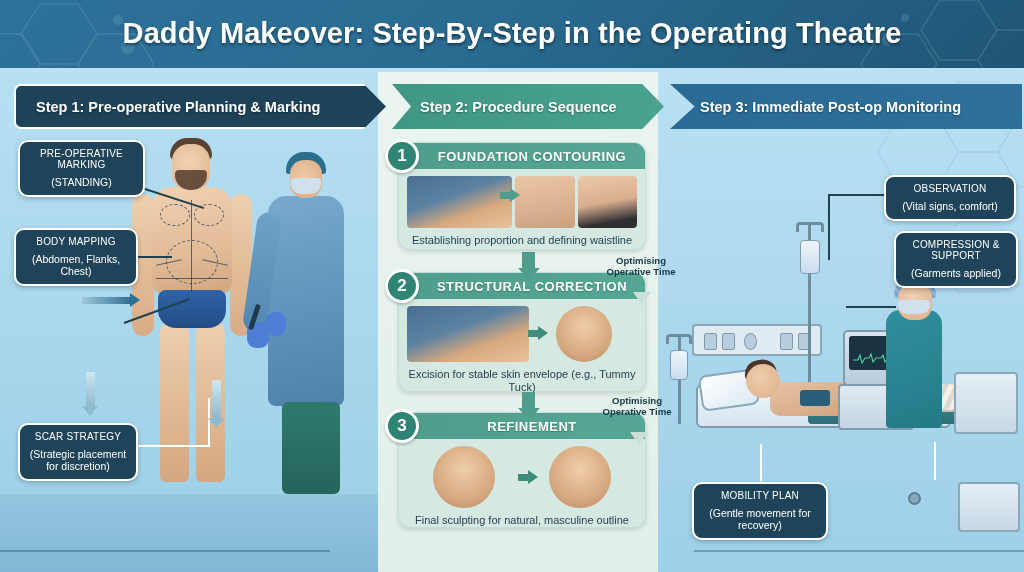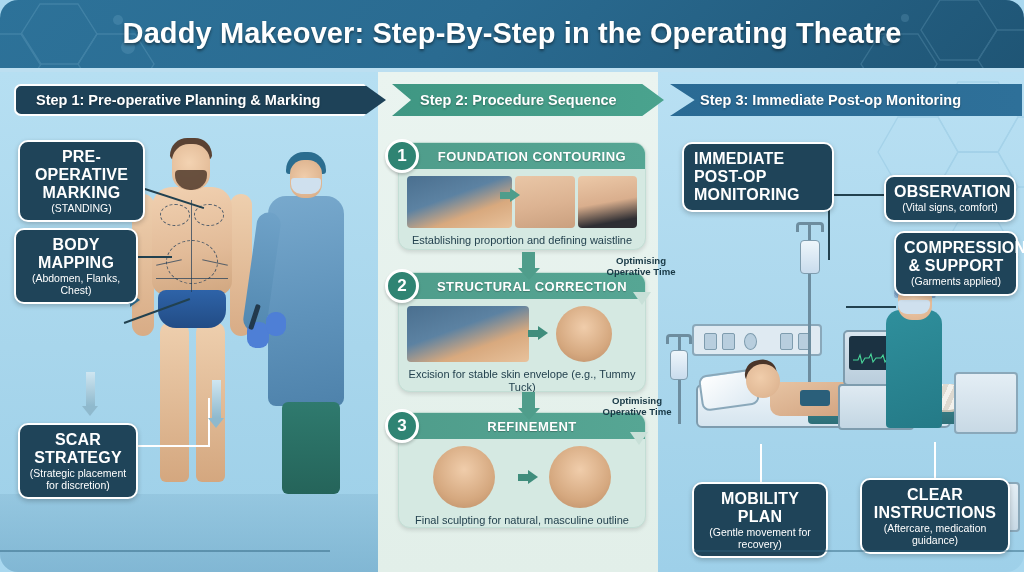--- a/index.html
+++ b/index.html
@@ -6,21 +6,20 @@
   html, body {
     width: 1024px; height: 572px;
     font-family: "Liberation Sans", sans-serif;
     overflow: hidden;
     background: #a9d8ef;
   }
   #poster {
     position: relative;
     width: 1024px; height: 572px;
     overflow: hidden;
-    border-radius: 18px;
   }
 
   
   .header {
     position: absolute; left: 0; top: 0; width: 1024px; height: 72px;
     background: linear-gradient(135deg, #2d7299 0%, #2a6b91 45%, #1f5575 100%);
     overflow: hidden;
   }
   .hexpat {
     position: absolute; inset: 0;
@@ -41,21 +40,21 @@
   }
 
   
   .panel { position: absolute; top: 72px; height: 500px; overflow: hidden; }
   .panel-left   { left: 0px;   width: 378px; background: linear-gradient(180deg,#b6dff2 0%, #a8d6ec 55%, #9ccfe8 100%); }
   .panel-mid    { left: 378px; width: 280px; background: linear-gradient(180deg,#eaf4f0 0%, #e2efe9 100%); }
   .panel-right  { left: 658px; width: 366px; background: linear-gradient(180deg,#b9e0f3 0%, #a9d6ec 60%, #9ed0e9 100%); }
 
   
   .chev {
-    position: absolute; top: 84px; height: 32px;
+    position: absolute; top: 84px; height: 45px;
     display: flex; align-items: center;
     color: #fff; font-size: 14.5px; font-weight: bold;
     white-space: nowrap;
     text-shadow: 0 1px 2px rgba(0,0,0,.35);
   }
   .chev span { display:block; }
   .chev-1 {
     left: 14px; width: 372px; padding-left: 20px;
     background: #1e4258;
     border-radius: 7px 0 0 7px;
@@ -80,22 +79,22 @@
     position: absolute;
     background: #1f4459;
     border: 2px solid #ffffff;
     border-radius: 10px;
     color: #ffffff;
     text-align: center;
     padding: 6px 8px;
     box-shadow: 0 2px 5px rgba(0,0,0,.22);
     line-height: 1.12;
   }
-  .callout .ttl { font-size: 16px; font-weight: bold; letter-spacing: .2px; display:block; }
-  .callout .sub { font-size: 10.5px; font-weight: normal; display:block; margin-top: 1px; }
+  .callout .ttl { font-size: 10px; font-weight: normal; letter-spacing: .2px; display:block; }
+  .callout .sub { font-size: 10.5px; font-weight: normal; display:block; margin-top: 7px; }
 
   
   .c-preop    { left: 18px;  top: 140px; width: 127px; }
   .c-bodymap  { left: 14px;  top: 228px; width: 124px; }
   .c-symmetry { left: 20px;  top: 318px; width: 104px; }
   .c-scar     { left: 18px;  top: 423px; width: 120px; }
 
   
   .c-immediate { left: 682px; top: 142px; width: 152px; text-align: left; padding-left: 10px;}
   .c-immediate .ttl { text-align:left; }
@@ -578,36 +577,29 @@
   <div class="opt-tail" style="left:633px;top:292px"></div>
   <div class="opt-callout opt-2">Optimising Operative Time</div>
   <div class="opt-tail" style="left:630px;top:432px"></div>
 
   <div class="ln" style="left:828px;top:194px;width:58px;height:1.6px;"></div>
   <div class="ln" style="left:828px;top:194px;width:1.6px;height:66px;"></div>
   <div class="ln" style="left:846px;top:306px;width:50px;height:1.6px;"></div>
   <div class="lnw" style="left:760px;top:444px;width:1.8px;height:40px;"></div>
   <div class="lnw" style="left:934px;top:442px;width:1.8px;height:38px;"></div>
 
-  <div class="callout c-immediate">
-    <span class="ttl">IMMEDIATE POST-OP MONITORING</span>
-  </div>
   <div class="callout c-observation">
     <span class="ttl">OBSERVATION</span>
     <span class="sub">(Vital signs, comfort)</span>
   </div>
   <div class="callout c-compression">
     <span class="ttl">COMPRESSION &amp; SUPPORT</span>
     <span class="sub">(Garments applied)</span>
   </div>
   <div class="callout c-mobility">
     <span class="ttl">MOBILITY PLAN</span>
     <span class="sub">(Gentle movement for recovery)</span>
   </div>
-  <div class="callout c-instructions">
-    <span class="ttl">CLEAR INSTRUCTIONS</span>
-    <span class="sub">(Aftercare, medication guidance)</span>
-  </div>
 
   <div class="banner-rule" style="left:0;width:330px"></div>
   <div class="banner-rule" style="left:694px;width:330px"></div>
 
 </div>
 
 </body></html>

